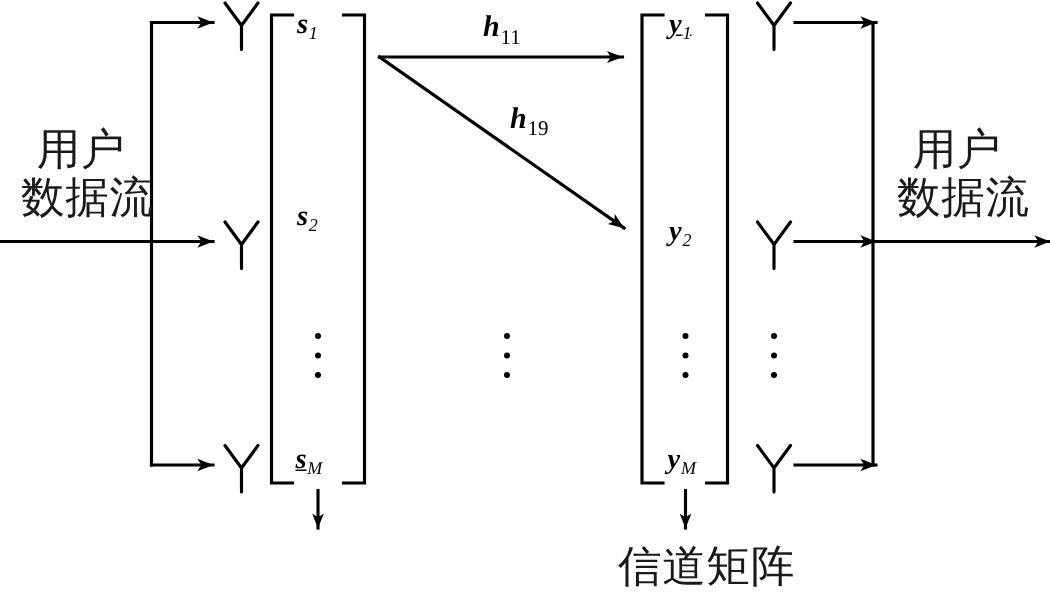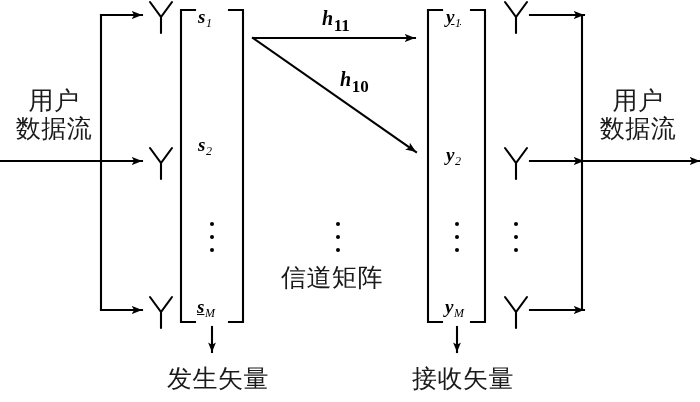--- a/index.html
+++ b/index.html
@@ -24,22 +24,22 @@
     height: 402px;
   }
   .lbl {
     position: absolute;
     color: #111111;
     white-space: nowrap;
     line-height: 1.12;
     user-select: none;
   }
   .cjk {
-    font-family: Liberation Sans, sans-serif;
-    font-size: 25px;
+    font-family: Liberation Mono, monospace;
+    font-size: 29px;
     letter-spacing: 0.5px;
     color: #1a1a1a;
   }
   .cjk-2line {
     text-align: center;
   }
   .math {
     font-family: "Liberation Serif", "DejaVu Serif", serif;
     font-style: italic;
     font-weight: bold;
@@ -54,23 +54,23 @@
     padding-left: 0.5px;
   }
   .math-h {
     font-family: "Liberation Serif", "DejaVu Serif", serif;
     font-style: italic;
     font-weight: bold;
     font-size: 20px;
     color: #000000;
   }
   .math-h .sub {
-    font-size: 17px;
+    font-size: 14px;
     font-style: normal;
-    font-weight: bold;
+    font-weight: normal;
     vertical-align: -0.34em;
     padding-left: 0.5px;
   }
   .vdots {
     position: absolute;
     display: flex;
     flex-direction: column;
     justify-content: space-between;
     align-items: center;
     width: 8px;
@@ -171,21 +171,21 @@
     <span>y</span><span class="sub">2</span>
   </div>
   <div class="lbl math" style="left:445px; top:296px;">
     <span>y</span><span class="sub">M</span>
   </div>
 
   <div class="lbl math-h" style="left:322px; top:7px;">
     <span>h</span><span class="sub">11</span>
   </div>
   <div class="lbl math-h" style="left:340px; top:68px;">
-    <span>h</span><span class="sub">10</span>
+    <span>h</span><span class="sub">19</span>
   </div>
 
   <div class="vdots" style="left:208px; top:222px;">
     <i></i>
       <i></i>
       <i></i>
   </div>
   <div class="vdots" style="left:334px; top:222px;">
     <i></i>
       <i></i>
@@ -205,19 +205,17 @@
   <div class="lbl cjk cjk-2line" style="left:14px; top:86px; width:80px;">
     <div>用户</div>
     <div>数据流</div>
   </div>
 
   <div class="lbl cjk cjk-2line" style="left:598px; top:86px; width:80px;">
     <div>用户</div>
     <div>数据流</div>
   </div>
 
-  <div class="lbl cjk" style="left:281px; top:263px;">信道矩阵</div>
-
-  <div class="lbl cjk" style="left:167px; top:364px;">发生矢量</div>
-
-  <div class="lbl cjk" style="left:412px; top:364px;">接收矢量</div>
+
+
+  <div class="lbl cjk" style="left:412px; top:364px;">信道矩阵</div>
 
 </div>
 
 </body></html>

